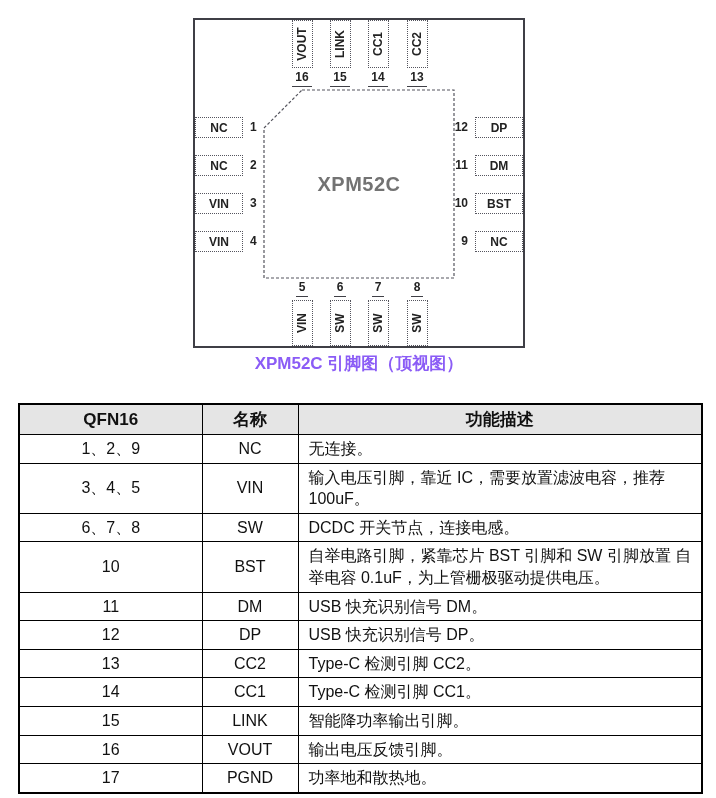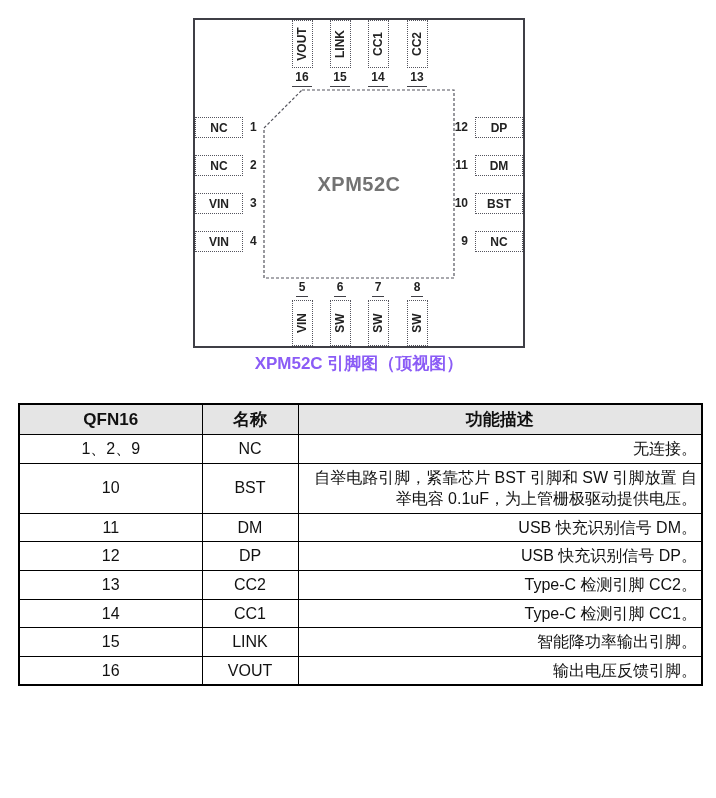--- a/index.html
+++ b/index.html
@@ -75,21 +75,21 @@
   }
   table.pin-table { border: 2px solid #000; }
   table.pin-table thead th {
     font-size: 17px; font-weight: 700;
     padding: 3px 4px;
     text-align: center;
     border-bottom: 1px solid #000;
   }
   table.pin-table td { padding: 3px 4px; line-height: 1.35; }
   table.pin-table td.c-pin, table.pin-table td.c-name { text-align: center; }
-  table.pin-table td.c-desc { text-align: right; padding-left: 10px; }
+  table.pin-table td.c-desc { text-align: left; padding-left: 10px; }
 </style>
 </head>
 <body>
 
 <div class="page">
 
   <div class="pkg-outline">
 
     <svg class="chip-body-svg" viewBox="0 0 328 326" xmlns="http://www.w3.org/2000/svg">
       <polygon points="107,70 259,70 259,258 69,258 69,108" fill="none" stroke="#55555e" stroke-width="1.2" stroke-dasharray="3,2"></polygon>
@@ -213,20 +213,30 @@
         <th style="background:#e5e5e5;margin-left:18px;">功能描述</th>
       </tr>
     </thead>
     <tbody>
       <tr>
         <td class="c-pin">1、2、9</td>
         <td class="c-name">NC</td>
         <td class="c-desc">无连接。</td>
       </tr>
       <tr>
+        <td class="c-pin">3、4、5</td>
+        <td class="c-name">VIN</td>
+        <td class="c-desc">输入电压引脚，靠近 IC，需要放置滤波电容，推荐 100uF。</td>
+      </tr>
+      <tr>
+        <td class="c-pin">6、7、8</td>
+        <td class="c-name">SW</td>
+        <td class="c-desc">DCDC 开关节点，连接电感。</td>
+      </tr>
+      <tr>
         <td class="c-pin">10</td>
         <td class="c-name">BST</td>
         <td class="c-desc">自举电路引脚，紧靠芯片 BST 引脚和 SW 引脚放置 自举电容 0.1uF，为上管栅极驱动提供电压。</td>
       </tr>
       <tr>
         <td class="c-pin">11</td>
         <td class="c-name">DM</td>
         <td class="c-desc">USB 快充识别信号 DM。</td>
       </tr>
       <tr>
@@ -247,16 +257,21 @@
       <tr>
         <td class="c-pin">15</td>
         <td class="c-name">LINK</td>
         <td class="c-desc">智能降功率输出引脚。</td>
       </tr>
       <tr>
         <td class="c-pin">16</td>
         <td class="c-name">VOUT</td>
         <td class="c-desc">输出电压反馈引脚。</td>
       </tr>
+      <tr>
+        <td class="c-pin">17</td>
+        <td class="c-name">PGND</td>
+        <td class="c-desc">功率地和散热地。</td>
+      </tr>
     </tbody>
   </table>
 
 </div>
 
 </body></html>

